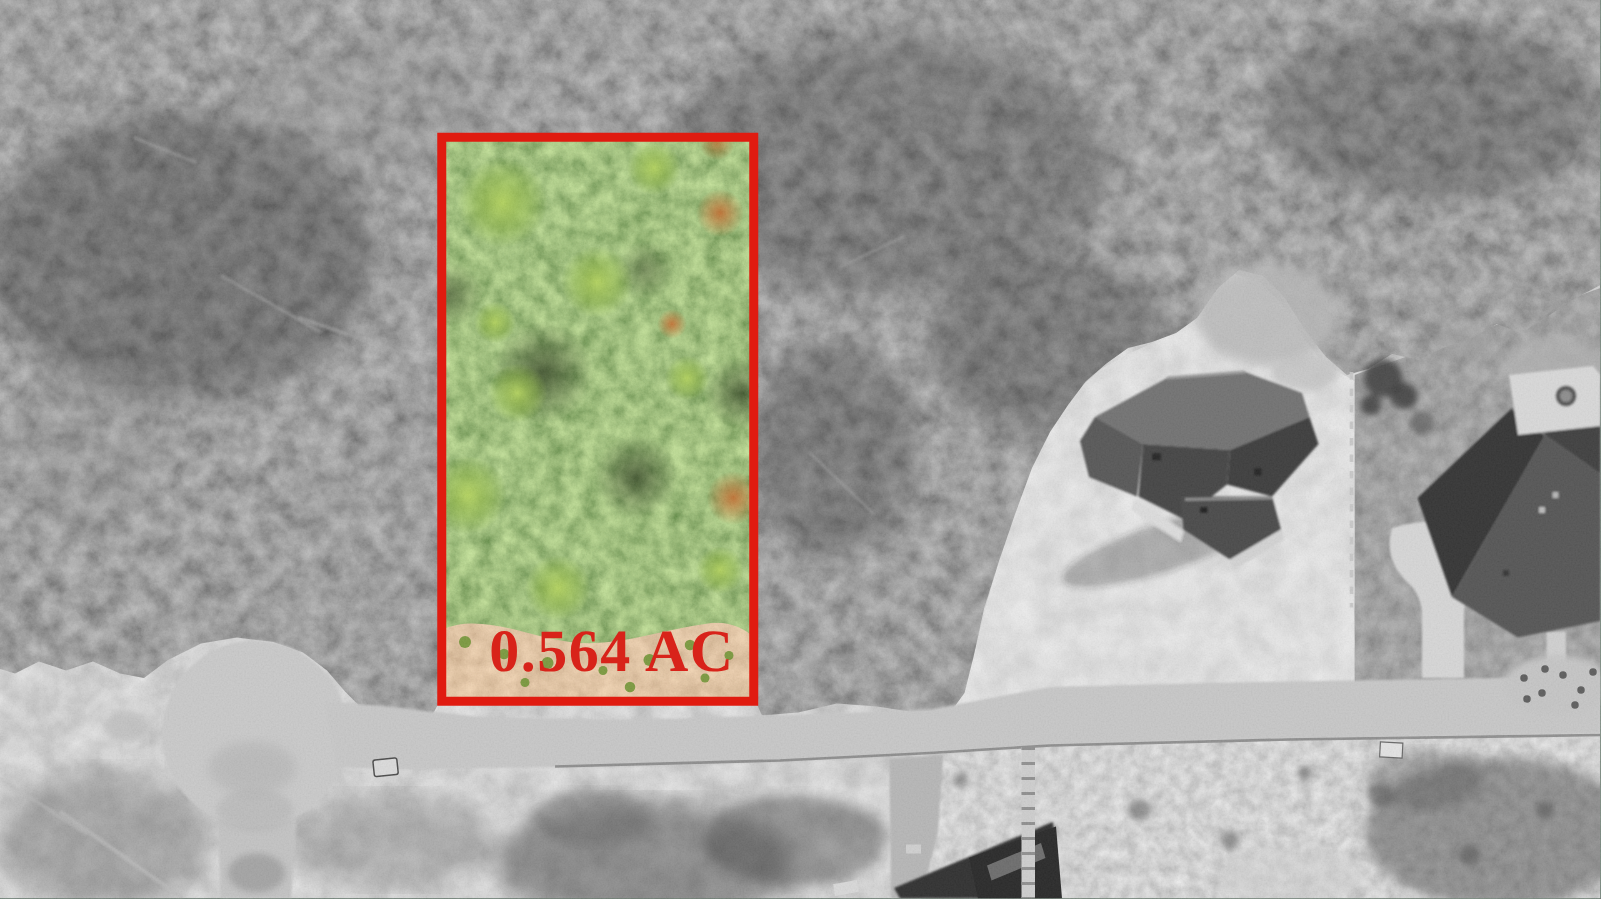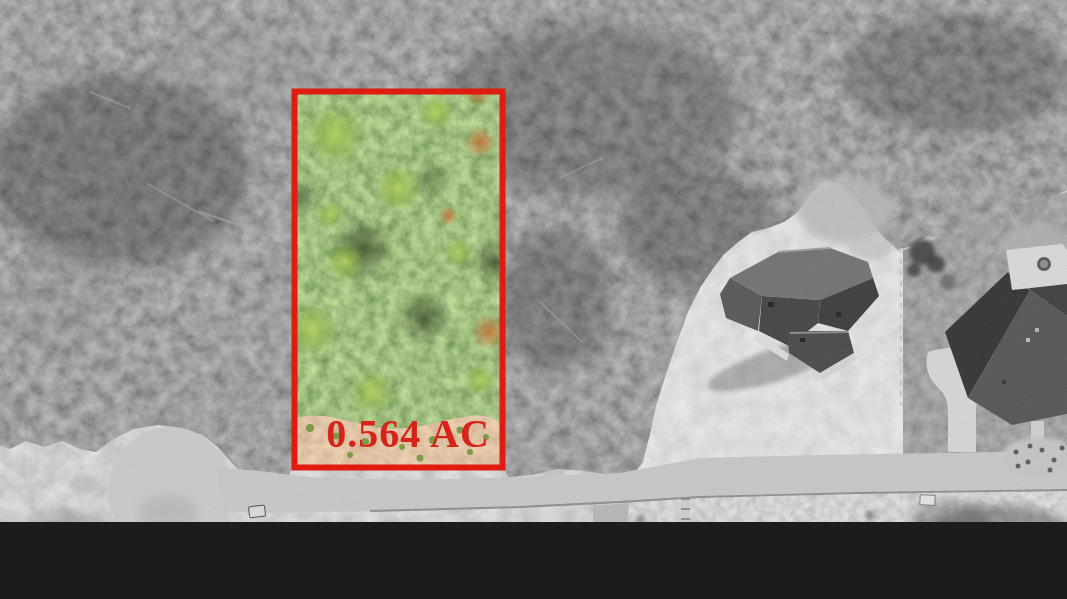--- a/index.html
+++ b/index.html
@@ -1,16 +1,16 @@
 <!DOCTYPE html>
 <html><head>
 <meta charset="utf-8">
 <style>
   html,body{margin:0;padding:0;background:#1c1c1c;}
-  .stage{position:relative;width:1067px;height:522px;overflow:hidden;background:#86efac;}
+  .stage{position:relative;width:1067px;height:599px;overflow:hidden;background:#86efac;}
   .stage svg{display:block;}
   .acreage{font-family:"Liberation Serif","DejaVu Serif",serif;font-weight:bold;font-size:40px;letter-spacing:1px;}
 </style>
 </head>
 <body>
 
 <div class="stage">
 <svg width="1067" height="599" viewBox="0 0 1067 599" xmlns="http://www.w3.org/2000/svg">
   <defs>
     <filter id="fBase" x="-2%" y="-2%" width="104%" height="104%">

